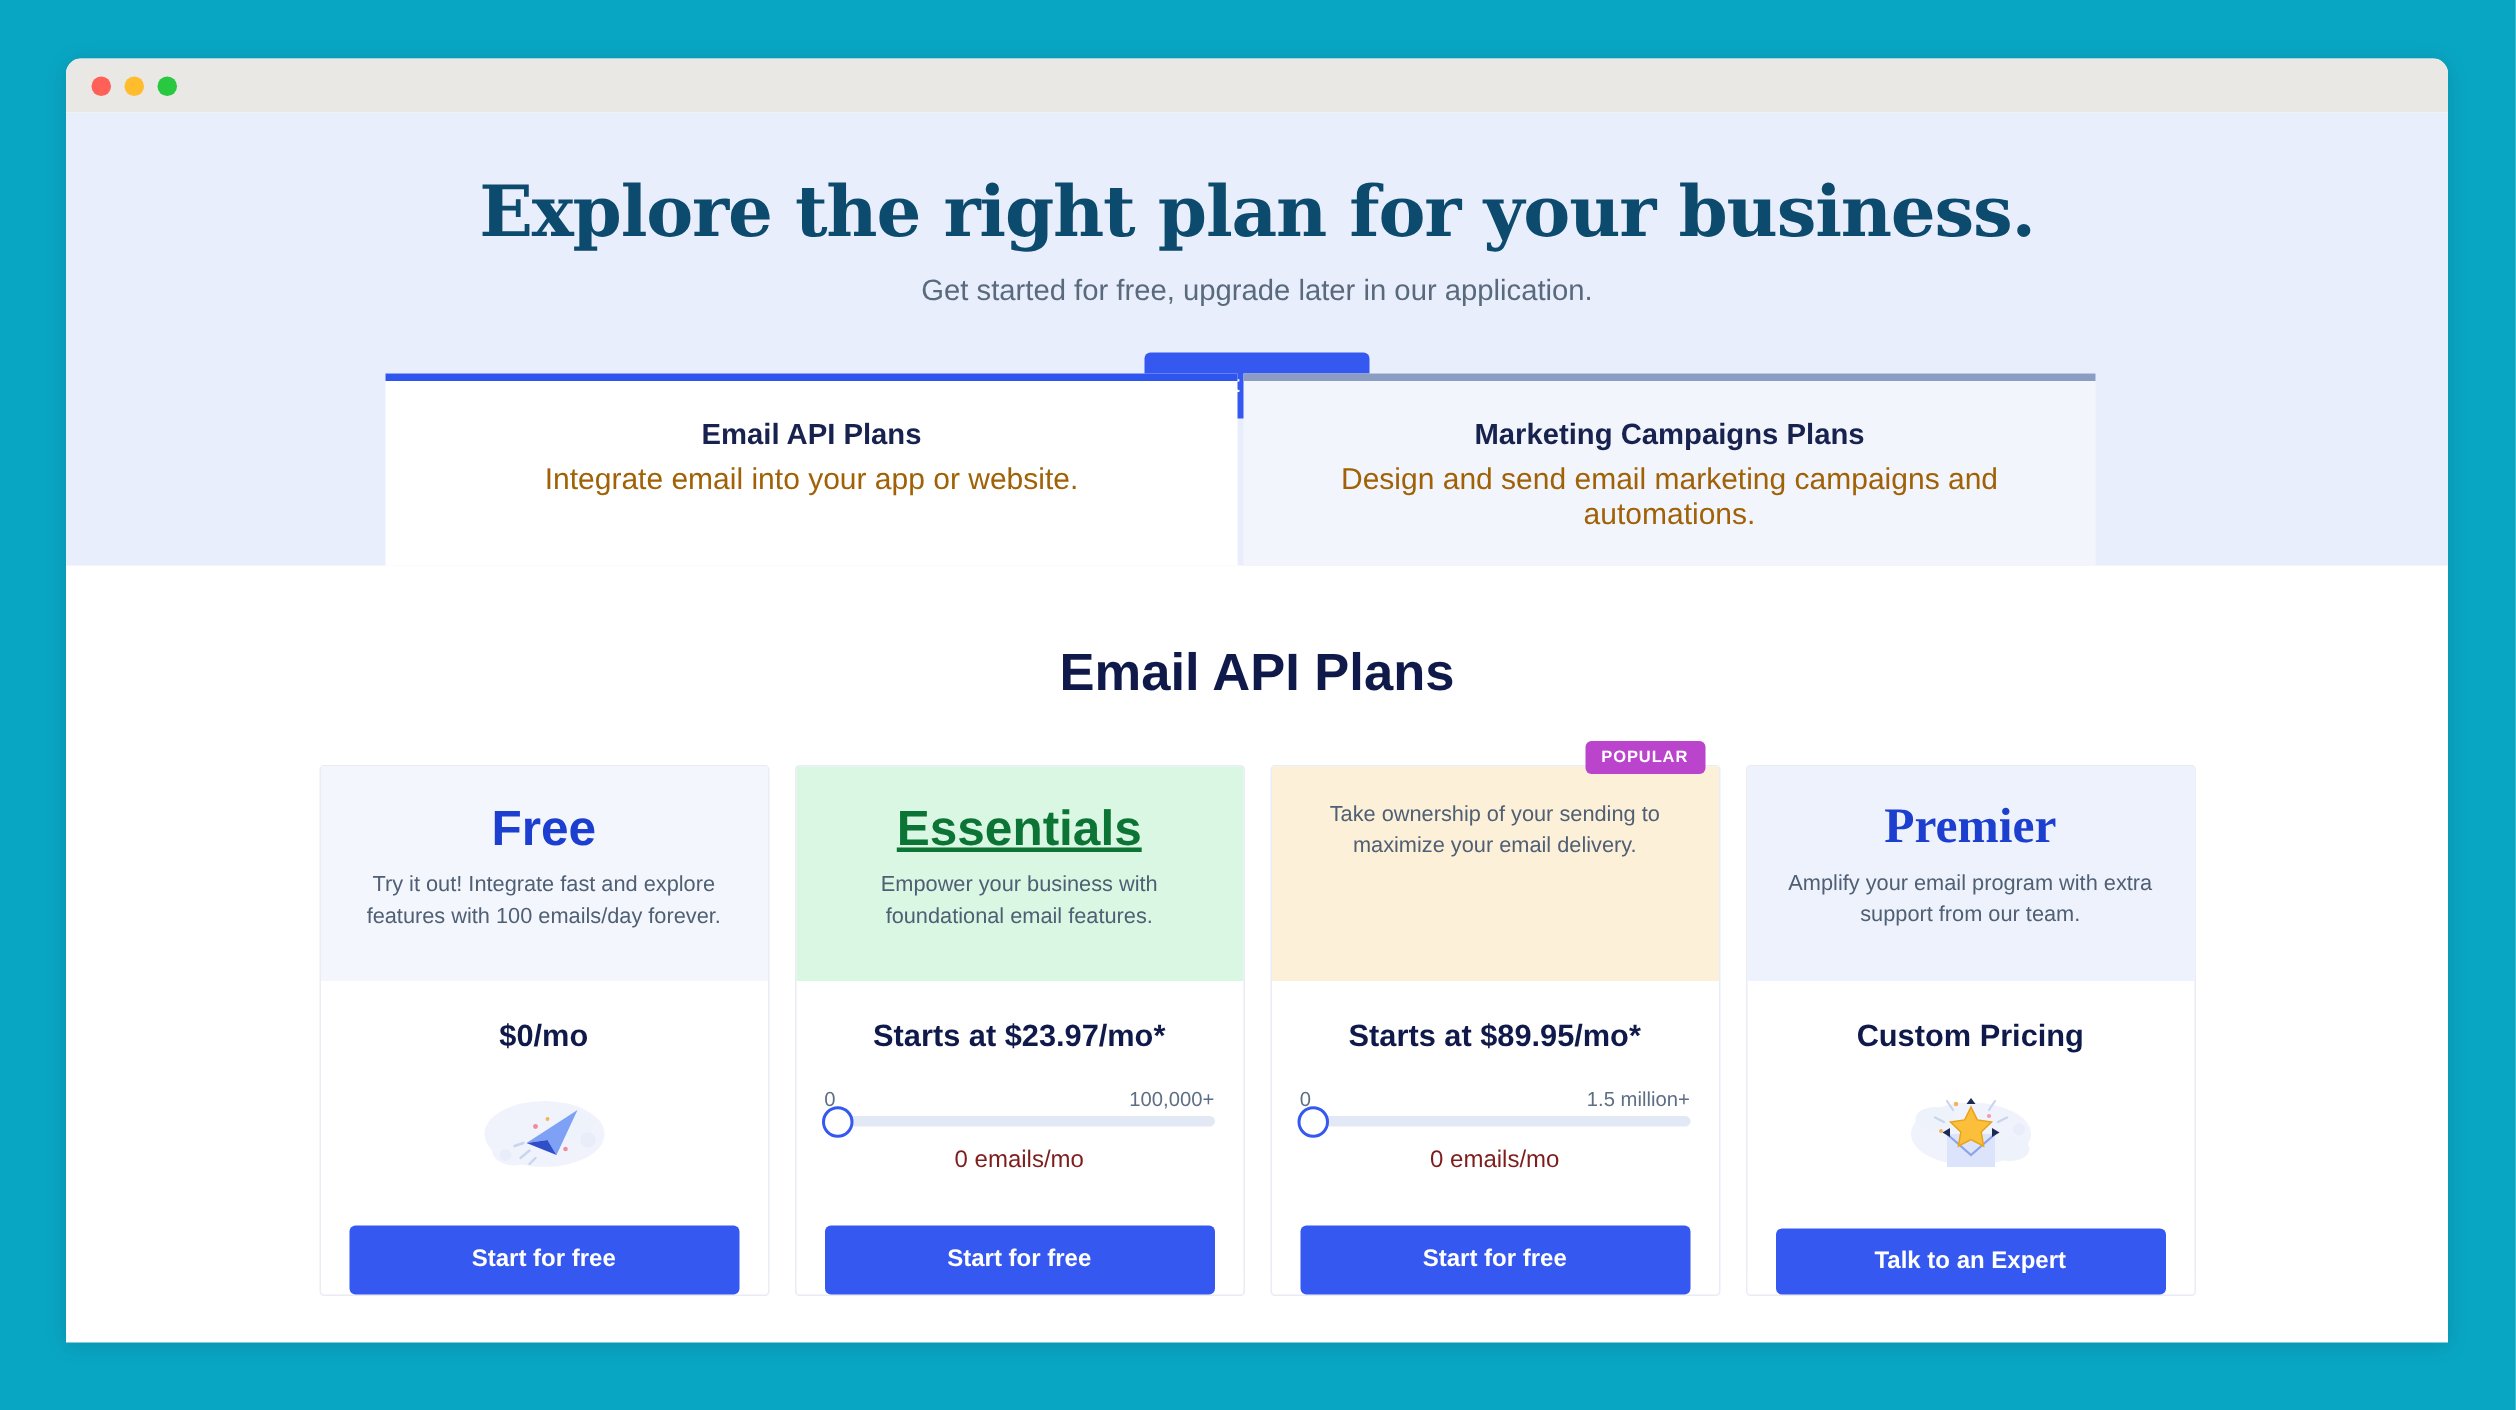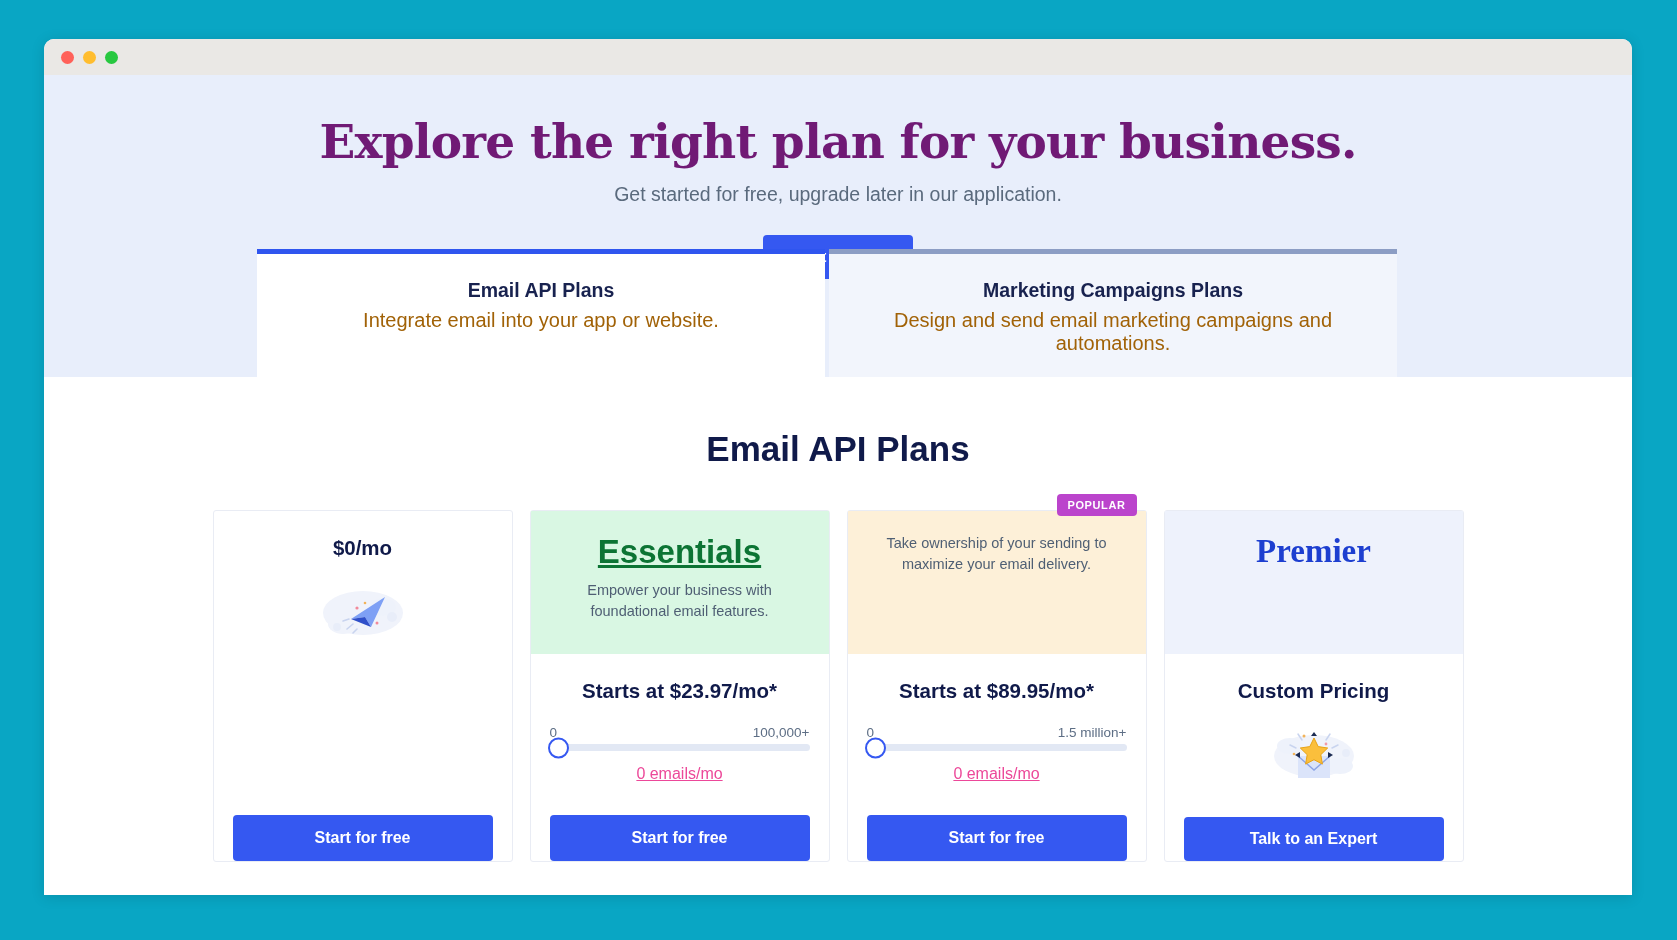--- a/index.html
+++ b/index.html
@@ -46,21 +46,21 @@
     background: #e8eefb;
     padding-top: 40px;
     text-align: center;
     position: relative;
     height: 302px;
   }
   .hero h1 {
     font-family: "DejaVu Serif", serif;
     font-size: 47px;
     font-weight: 700;
-    color: #701a75;
+    color: #0c4a6e;
     letter-spacing: -0.8px;
     line-height: 1.15;
   }
   .hero .sub {
     margin-top: 14px;
     font-size: 19.5px;
     color: #5a6a7d;
     font-weight: 400;
   }
   .hero-cta {
@@ -197,22 +197,21 @@
     width: 21px;
     height: 21px;
     border-radius: 50%;
     background: #ffffff;
     border: 2px solid #3558f1;
     cursor: pointer;
   }
   .slider-value {
     margin-top: 14px;
     font-size: 16px;
-    color: #ec4899;
-    text-decoration: underline;
+    color: #7f1d1d;
   }
 
   .card-cta {
     display: block;
     width: 100%;
     margin: 22px 0 0;
     background: #3558f1;
     color: #ffffff;
     font-size: 16px;
     font-weight: 700;
@@ -256,20 +255,24 @@
         </div>
       </div>
     </div>
 
     <div class="plans-section">
       <div class="plans-heading">Email API Plans</div>
 
       <div class="cards">
 
         <div class="card">
+          <div class="card-head free">
+            <div class="card-title free">Free</div>
+            <div class="card-desc">Try it out! Integrate fast and explore features with 100 emails/day forever.</div>
+          </div>
           <div class="card-body">
             <div class="price">$0/mo</div>
             <div class="illus">
               <svg width="108" height="72" viewBox="0 0 108 72">
                 <ellipse cx="54" cy="36" rx="40" ry="22" fill="#f0f3fb"></ellipse>
                 <ellipse cx="34" cy="47" rx="15" ry="10" fill="#f0f3fb"></ellipse>
                 <ellipse cx="74" cy="30" rx="13" ry="9" fill="#eef2fb"></ellipse>
                 <circle cx="28" cy="50" r="4" fill="#e8edf9"></circle>
                 <circle cx="83" cy="40" r="5" fill="#e8edf9"></circle>
                 <path d="M42 42 L76 20 L62 50 L56 40 Z" fill="#7ea0f5"></path>
@@ -325,20 +328,21 @@
               <div class="slider-value">0 emails/mo</div>
             </div>
             <div class="spacer"></div>
             <button class="card-cta">Start for free</button>
           </div>
         </div>
 
         <div class="card">
           <div class="card-head premier">
             <div class="card-title premier">Premier</div>
+            <div class="card-desc">Amplify your email program with extra support from our team.</div>
           </div>
           <div class="card-body">
             <div class="price">Custom Pricing</div>
             <div class="illus">
               <svg width="108" height="72" viewBox="0 0 108 72">
                 <ellipse cx="54" cy="36" rx="40" ry="21" fill="#f0f3fb"></ellipse>
                 <ellipse cx="30" cy="26" rx="13" ry="8" fill="#eef2fb"></ellipse>
                 <ellipse cx="80" cy="46" rx="13" ry="8" fill="#eef2fb"></ellipse>
                 <circle cx="86" cy="33" r="4" fill="#e8edf9"></circle>
                 <path d="M38 36 L70 36 L70 58 L38 58 Z" fill="#dbe4fa"></path>

